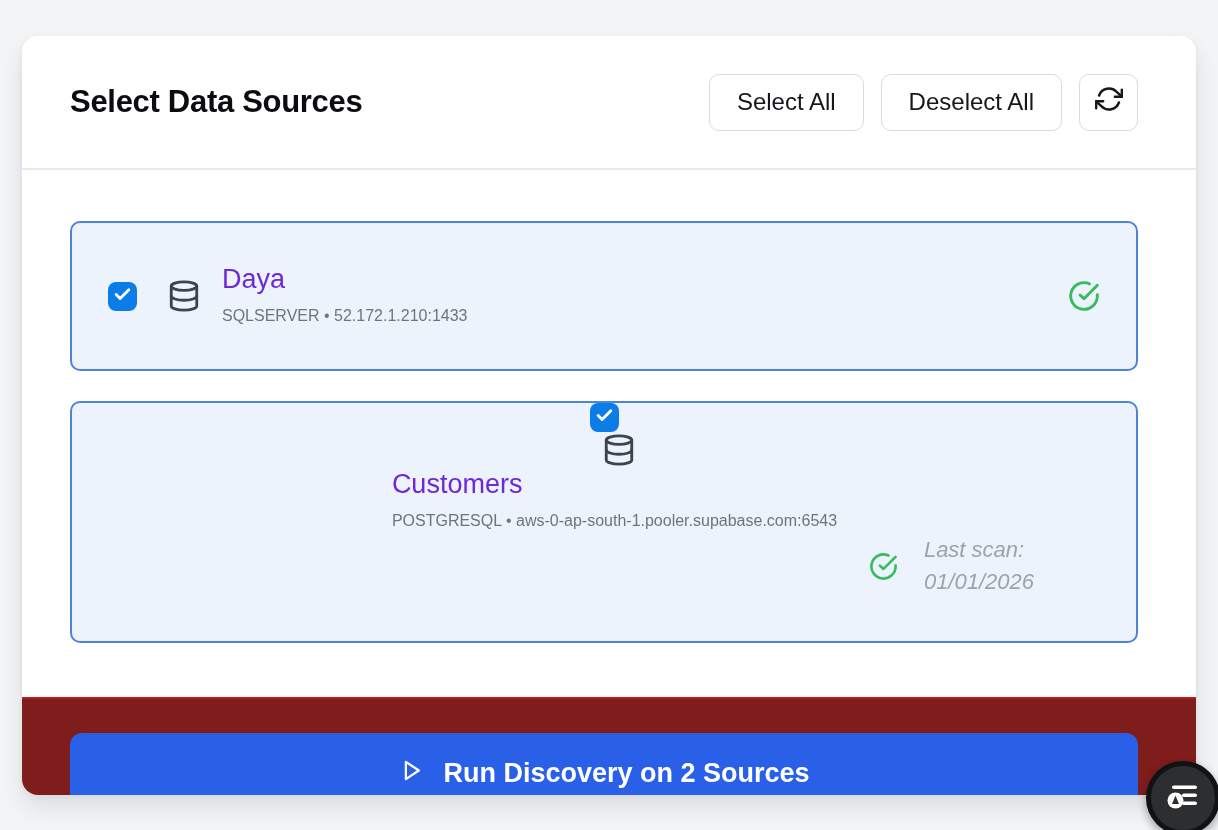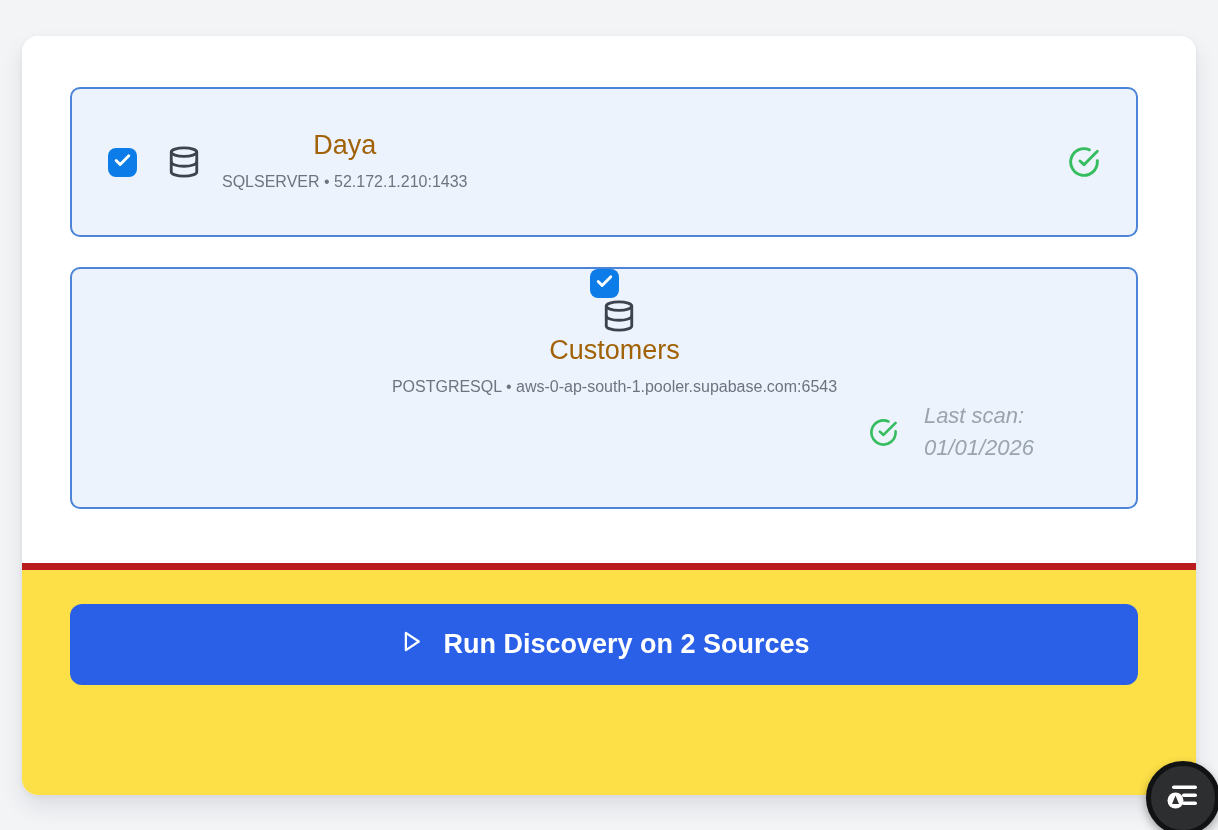--- a/index.html
+++ b/index.html
@@ -85,23 +85,22 @@
   .db-icon {
     margin-left: 30px;
     flex: 0 0 auto;
     display: flex;
   }
   .db-icon svg { width: 34px; height: 36px; }
   .info { margin-left: 21px; min-width: 0; }
   .source-name {
     font-size: 27px;
     font-weight: 500;
-    color: #a16207;
+    color: #6d28d9;
     line-height: 1.25;
-    text-align: center;
   }
   .source-meta {
     font-size: 16px;
     font-weight: 400;
     color: #6d7480;
     margin-top: 6px;
     line-height: 1.65;
     max-width: 455px;
   }
   .status {
@@ -116,22 +115,22 @@
   .last-scan {
     margin-left: 26px;
     font-size: 22px;
     color: #9aa3ae;
     line-height: 1.45;
     font-style: italic;
   }
   
   .panel-footer {
     flex: 1 1 auto;
-    border-top: 7px solid #b91c1c;
-    background: #fde047;
+    border-top: 2px solid #b91c1c;
+    background: #7f1d1d;
     padding: 34px 58px 0 48px;
   }
   .run-button {
     width: 100%;
     height: 81px;
     border: none;
     border-radius: 12px;
     background: var(--accent_blue, #2a60e8);
     color: #ffffff;
     font-family: inherit;
@@ -159,20 +158,37 @@
     cursor: pointer;
     box-shadow: 0 4px 10px rgba(0,0,0,0.35);
   }
   .floating-widget svg { width: 40px; height: 40px; }
 </style>
 </head>
 <body>
 
 <div class="panel">
 
+  <div class="panel-header">
+    <div class="panel-title">Select Data Sources</div>
+    <div class="header-actions">
+      <button class="btn">Select All</button>
+      <button class="btn">Deselect All</button>
+      <button class="btn btn-icon">
+        <span>
+          <svg viewBox="0 0 24 24" fill="none" stroke="#15171b" stroke-width="2.1" stroke-linecap="round" stroke-linejoin="round" width="28" height="28">
+            <polyline points="23 4 23 10 17 10"></polyline>
+            <polyline points="1 20 1 14 7 14"></polyline>
+            <path d="M3.51 9a9 9 0 0 1 14.85-3.36L23 10"></path>
+            <path d="M20.49 15a9 9 0 0 1-14.85 3.36L1 14"></path>
+          </svg>
+        </span>
+      </button>
+    </div>
+  </div>
 
   <div class="panel-body">
 
     <div class="card">
       <div class="checkbox" role="checkbox" aria-checked="true">
         <span>
           <svg viewBox="0 0 24 24" fill="none" stroke="#ffffff" stroke-width="3.6" stroke-linecap="round" stroke-linejoin="round" width="19" height="19">
             <polyline points="20 6 9 17 4 12"></polyline>
           </svg>
         </span>

